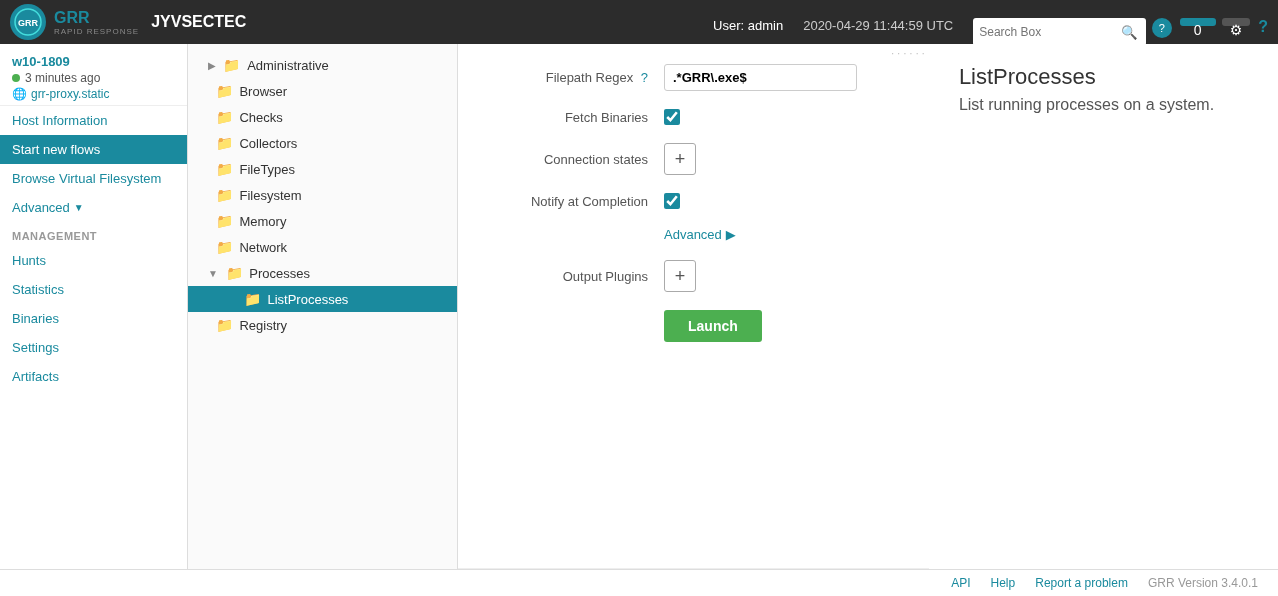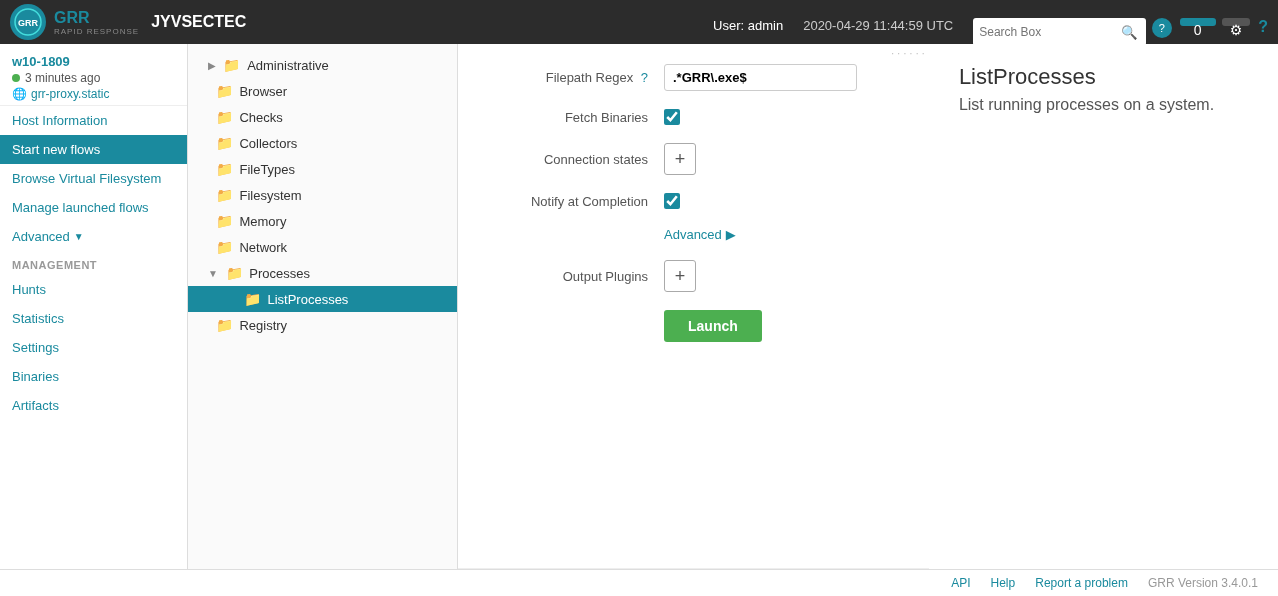--- a/index.html
+++ b/index.html
@@ -220,40 +220,37 @@
     <div class="nav-item">
       <span class="nav-label">Host Information</span>
     </div>
     <div class="nav-item active">
       <span class="nav-label">Start new flows</span>
     </div>
     <div class="nav-item">
       <span class="nav-label">Browse Virtual Filesystem</span>
     </div>
     <div class="nav-item">
-      <span class="nav-label">Manage launched flows</span>
-    </div>
-    <div class="nav-item">
       <span class="nav-label">Advanced</span>
       <span class="nav-arrow">▼</span>
     </div>
 
     <div class="section-label">MANAGEMENT</div>
     <div class="nav-item">
       <span>Hunts</span>
     </div>
     <div class="nav-item">
       <span>Statistics</span>
     </div>
 
     <div class="nav-item">
+      <span>Binaries</span>
+    </div>
+    <div class="nav-item">
       <span>Settings</span>
-    </div>
-    <div class="nav-item">
-      <span>Binaries</span>
     </div>
     <div class="nav-item">
       <span>Artifacts</span>
     </div>
   </div>
 
   <div class="tree-panel">
 
     <div class="tree-item">
       <span class="tree-expand">▶</span>

